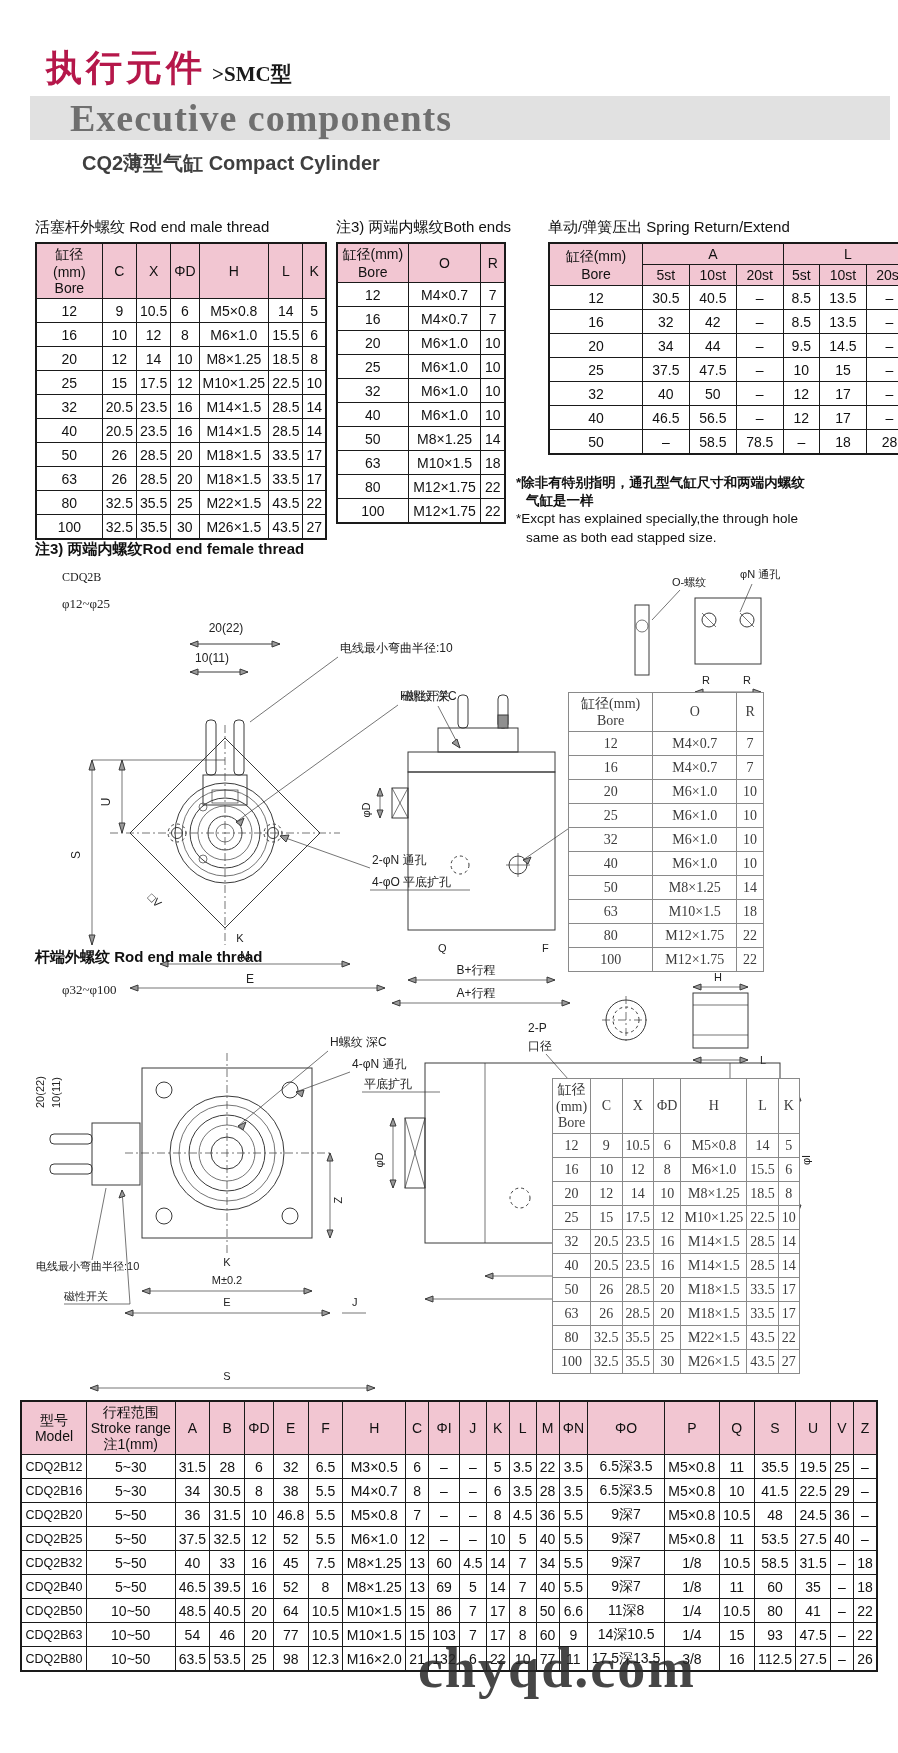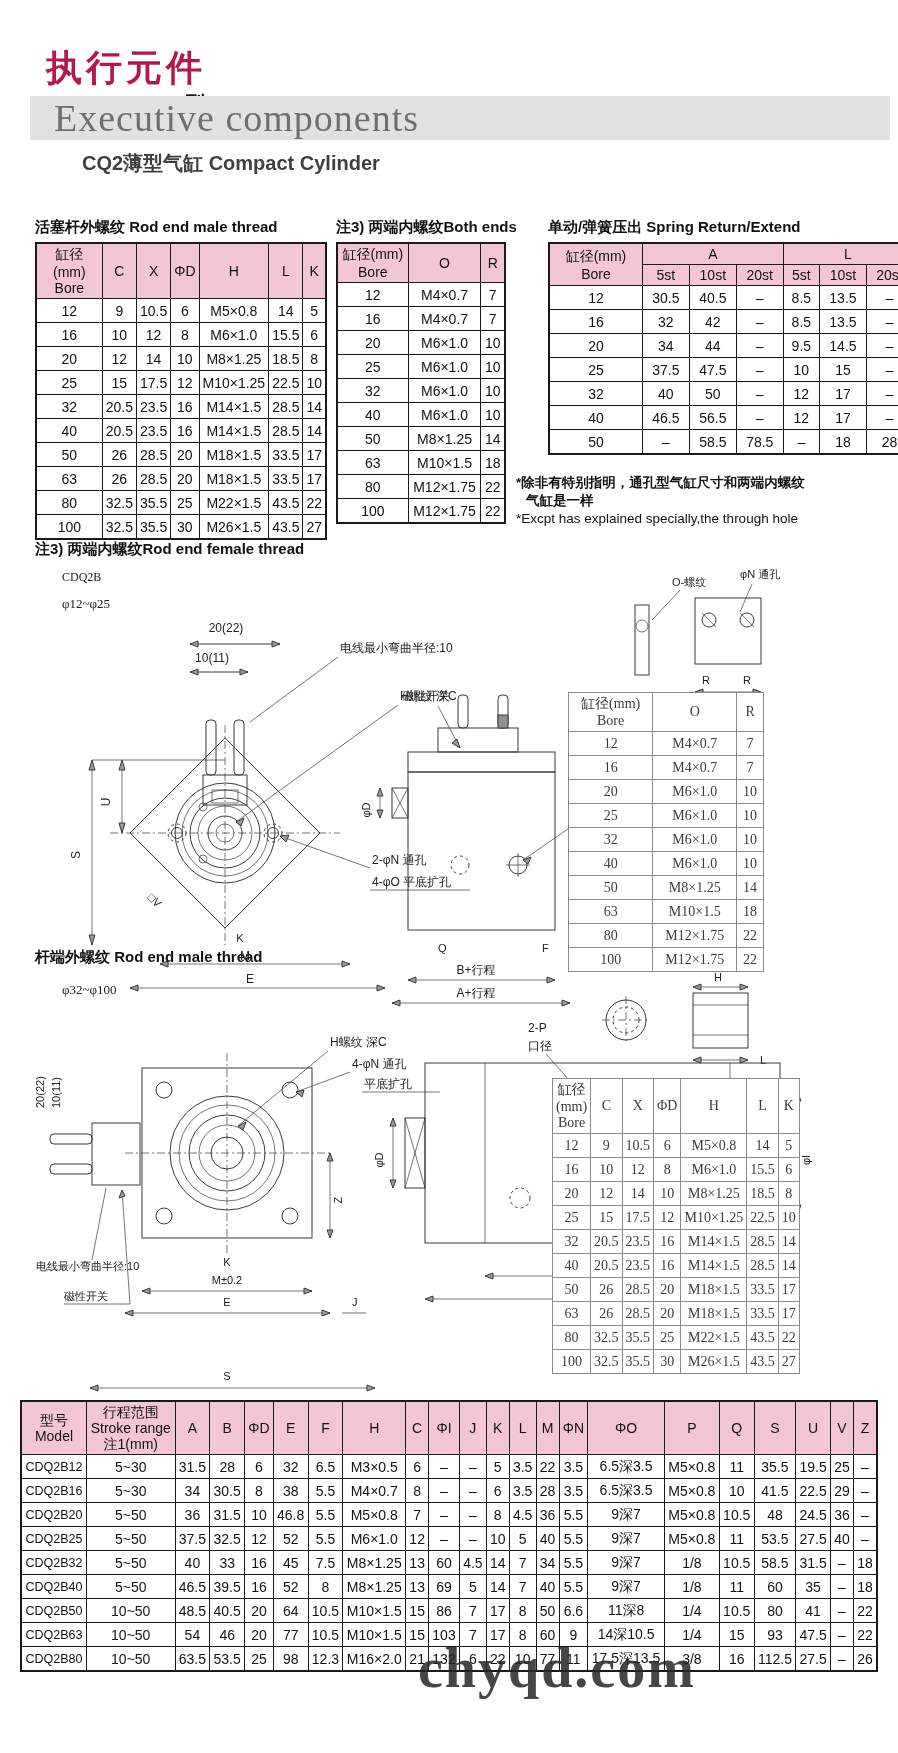--- a/index.html
+++ b/index.html
@@ -1,28 +1,28 @@
 <!DOCTYPE html>
 <html><head>
 <meta charset="utf-8">
 <style>
   html,body{margin:0;padding:0;background:#fff;}
   body{width:898px;height:1753px;position:relative;font-family:"Liberation Sans",sans-serif;color:#111;overflow:hidden;}
   .abs{position:absolute;}
 
   
-  .title-row{left:46px;top:50px;display:flex;align-items:flex-end;gap:6px;flex-direction:column;}
+  .title-row{left:46px;top:50px;display:flex;align-items:flex-end;gap:6px;}
   .title-cn{font-family:"Liberation Sans",sans-serif;font-weight:bold;font-size:36px;letter-spacing:4px;color:#b5174a;line-height:1;}
   .title-suffix{font-family:"Liberation Serif",serif;font-weight:bold;font-size:21px;color:#1a1a1a;line-height:1.15;text-align:center;}
   .banner{left:30px;top:96px;width:860px;height:44px;background:#e1e1e1;display:flex;align-items:center;}
-  .banner-text{font-family:"Liberation Serif",serif;font-weight:normal;font-size:38px;color:#6f6f6f;padding-left:24px;letter-spacing:1px;}
+  .banner-text{font-family:"Liberation Serif",serif;font-weight:bold;font-size:38px;color:#6f6f6f;padding-left:40px;letter-spacing:1px;}
   .subtitle{left:82px;top:150px;font-size:20px;font-weight:bold;color:#3f3f3f;text-align:center;}
 
   
-  .tbl-title{font-size:15px;font-weight:bold;color:#111;margin:0 0 5px 0;white-space:nowrap;}
+  .tbl-title{font-size:15px;font-weight:normal;color:#111;margin:0 0 5px 0;white-space:nowrap;}
   table.data{border-collapse:collapse;table-layout:auto;}
   table.data th,table.data td{border:1px solid #1a1a1a;text-align:center;white-space:pre-line;}
   table.data th{background:#f2c6d2;font-weight:normal;font-size:14px;padding:2px 3px;}
   table.data td{font-size:14px;padding:1px 3px;height:21px;white-space:nowrap;}
   table.data{border:2px solid #1a1a1a;}
 
   .t1{left:35px;top:218px;} .t1 table{width:292px;}
   .t2{left:336px;top:218px;} .t2 table{width:170px;}
   .t3{left:516px;top:218px;margin-left:32px;} .t3 table{width:366px;}
   .t3 td{height:24px;}
@@ -332,20 +332,21 @@
           <td>18</td>
           <td>28</td>
         </tr>
       </tbody>
     </table>
 </div>
 <div class="abs notes">
   <div class="cn">*除非有特别指明，通孔型气缸尺寸和两端内螺纹</div>
   <div class="cn indent">气缸是一样</div>
   <div>*Excpt has explained specially,the through hole</div>
+  <div class="indent">same as both ead stapped size.</div>
 </div>
 
 <div class="abs sec-head" style="left:35px;top:540px;">注3) 两端内螺纹Rod end female thread</div>
 <div class="abs serif model-label" style="left:62px;top:570px;">CDQ2B</div>
 <div class="abs serif range-label" style="left:62px;top:596px;">φ12~φ25</div>
 
 <svg class="abs" style="left:40px;top:560px;" width="830" height="448" viewBox="0 0 830 448">
 
   <g>
     <polygon points="185,178 280,273 185,368 90,273"></polygon>

